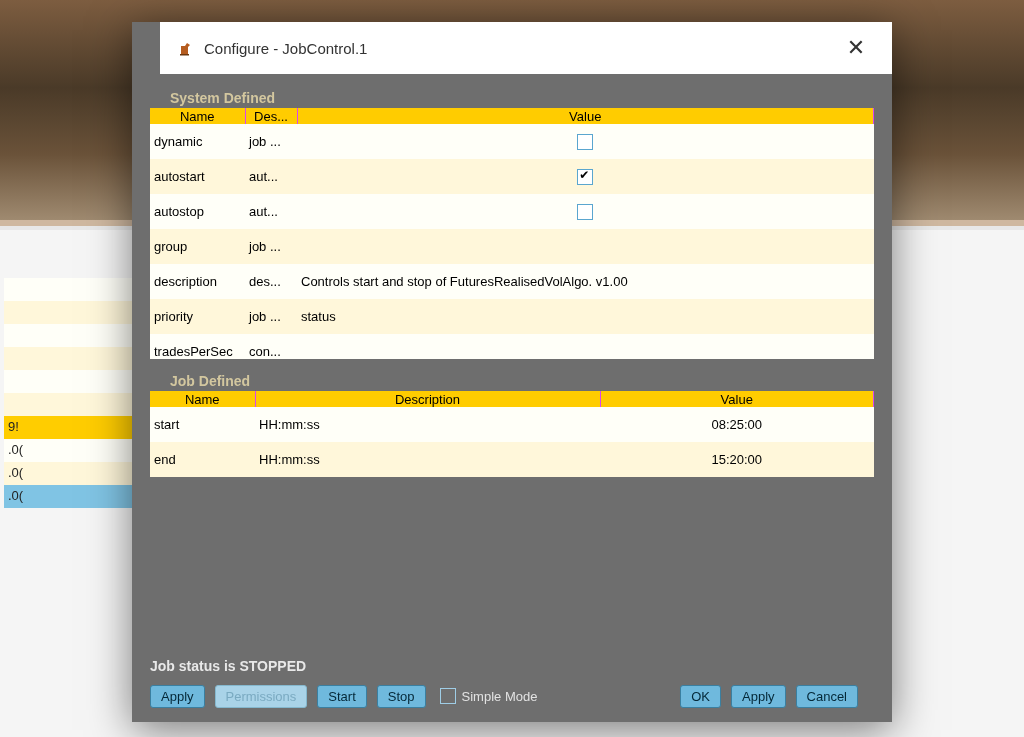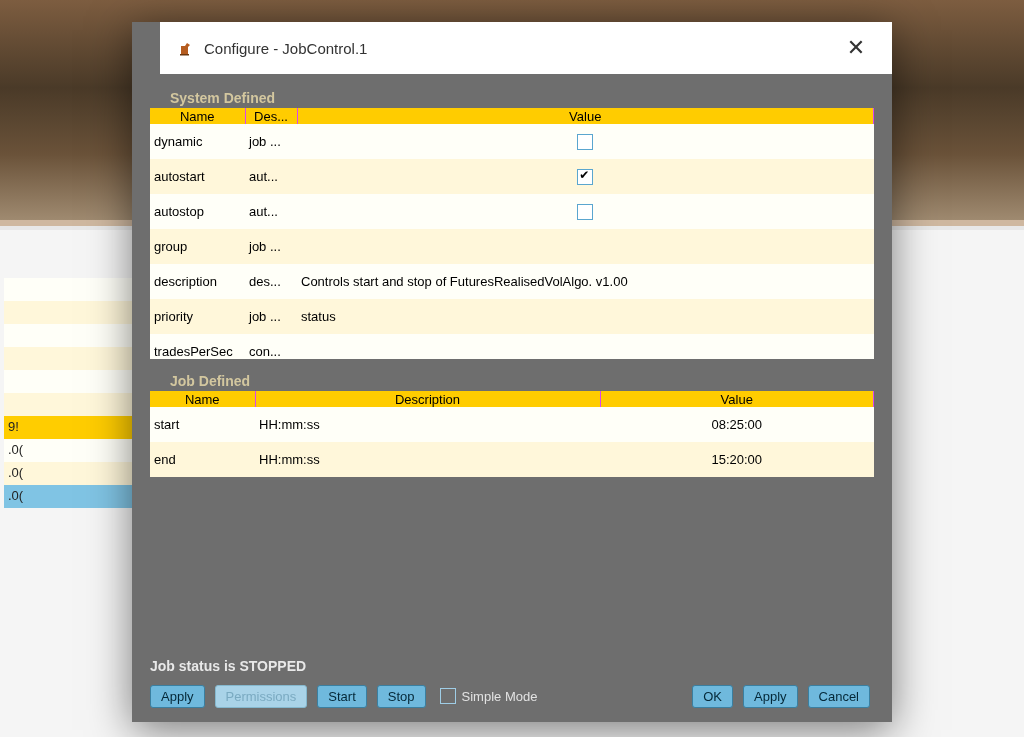--- a/index.html
+++ b/index.html
@@ -366,17 +366,17 @@
       <span class="btn disabled">Permissions</span>
       <span class="btn">Start</span>
       <span class="btn">Stop</span>
       <span class="simple-mode">
         <span class="sm-box"></span>
         <span>Simple Mode</span>
       </span>
       <span class="spacer-flex"></span>
       <span class="btn">OK</span>
       <span class="btn">Apply</span>
-      <span class="btn" style="margin-right:4px">Cancel</span>
+      <span class="btn" style="margin-right:16px">Cancel</span>
     </div>
 
   </div>
 </div>
 
 </body></html>

